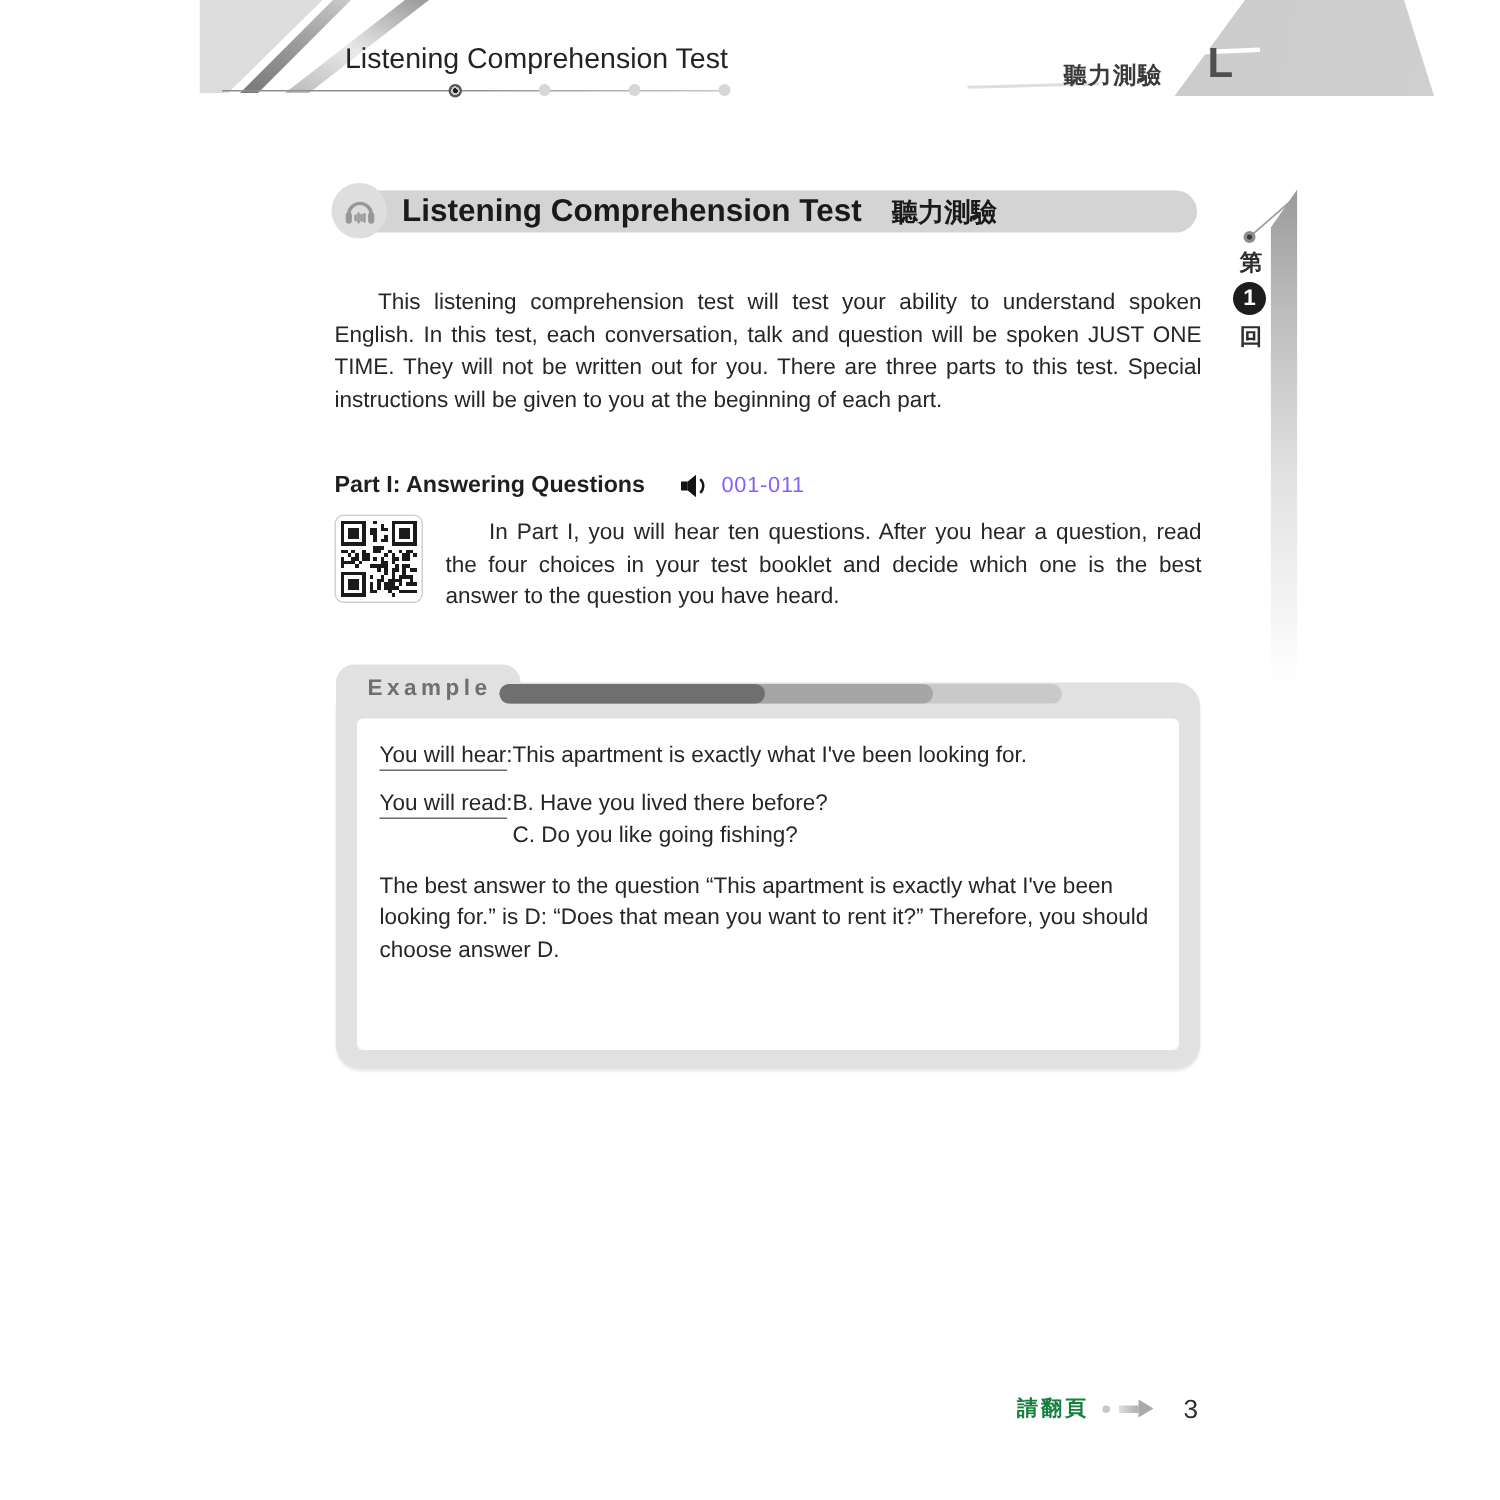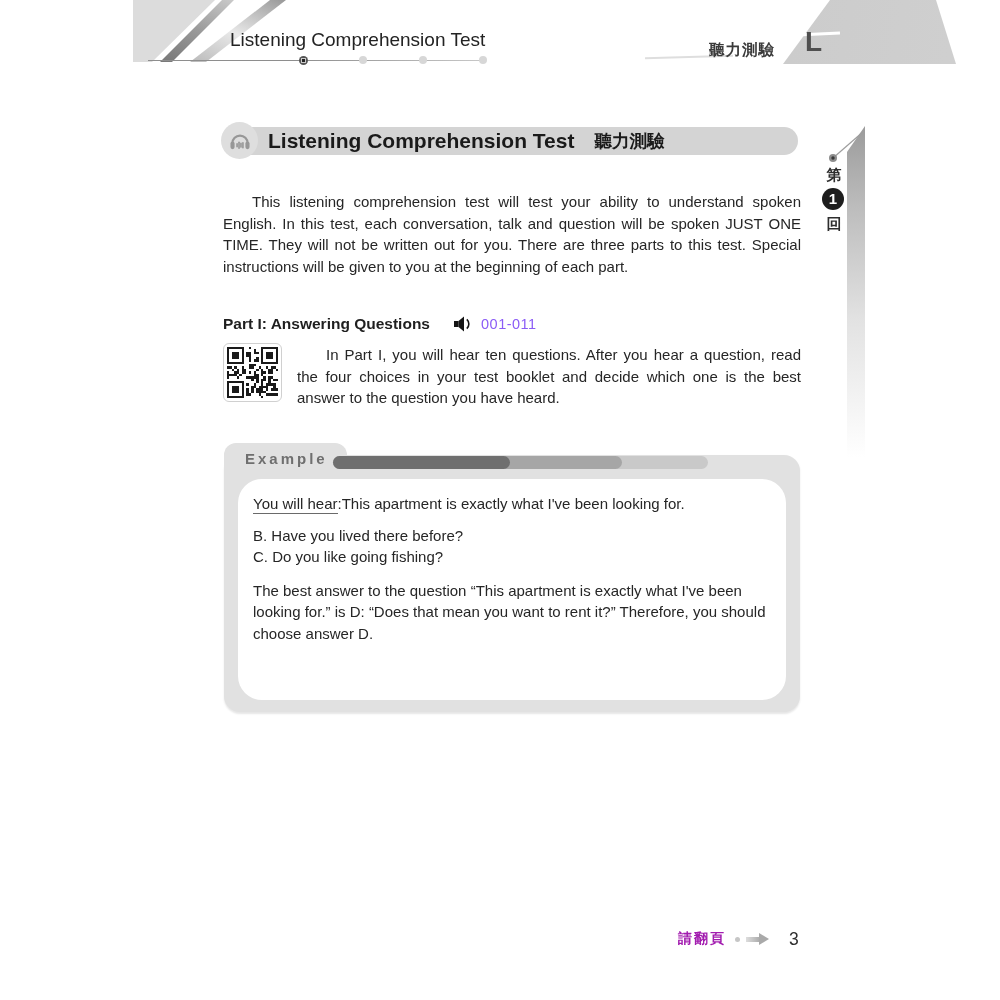--- a/index.html
+++ b/index.html
@@ -59,21 +59,21 @@
   
   .excard{position:absolute;left:224px;top:443px;width:672px;height:269px;}
   .ex-tab{position:absolute;left:0;top:0;width:123px;height:34px;background:#e1e1e1;border-radius:12px 12px 0 0;z-index:2;}
   .ex-tab span{display:block;padding:7px 0 0 21px;font-size:15px;font-weight:bold;color:#6f6f6f;letter-spacing:3px;}
   .ex-body{position:absolute;left:0;top:12px;width:576px;height:257px;background:#e1e1e1;border-radius:16px;
       box-shadow:0 1.5px 2px rgba(0,0,0,.10);}
   .bar{position:absolute;top:13px;left:109px;height:13px;border-radius:6.5px;z-index:3;}
   .bar.light{width:375px;background:#c9c9c9;}
   .bar.mid{width:289px;background:#a6a6a6;}
   .bar.dark{width:177px;background:#6f6f6f;}
-  .ex-panel{position:absolute;left:14px;top:36px;width:548px;height:221px;background:#fff;border-radius:24px;
+  .ex-panel{position:absolute;left:14px;top:36px;width:548px;height:221px;background:#fff;border-radius:4px;
       box-sizing:border-box;padding:14px 15px 0 15px;z-index:2;}
   .ex-row{display:flex;font-size:15px;line-height:21.5px;color:#262626;margin-bottom:10px;}
   .ex-label{flex:0 0 88px;white-space:nowrap;}
   .u{border-bottom:1px solid #6a6a6a;padding-bottom:1px;}
   .opts div{line-height:21.5px;}
   .expl{margin:12px 0 0 0;font-size:15px;line-height:21.5px;color:#262626;}
 
   
   .ribbon{position:absolute;left:820px;top:118px;width:60px;height:490px;}
   .ribbon .strip{position:absolute;left:27px;top:8px;width:18px;height:460px;
@@ -81,21 +81,21 @@
       clip-path:polygon(0 26px,100% 0,100% 100%,0 100%);}
   .ribbon svg{position:absolute;left:0;top:0;}
   .ribbon .ch{position:absolute;left:1px;width:26px;text-align:center;font-size:15px;font-weight:bold;color:#2e2e2e;}
   .ribbon .ch1{top:48px;}
   .ribbon .num{position:absolute;left:2px;top:70px;width:22px;height:22px;border-radius:50%;background:#1d1d1d;
       color:#fff;font-size:15px;font-weight:bold;line-height:22px;text-align:center;}
   .ribbon .ch2{top:97px;}
 
   
   .footer{position:absolute;left:678px;top:925px;height:28px;display:flex;align-items:center;}
-  .footer .turn{font-size:14px;font-weight:bold;color:#a21caf;letter-spacing:2px;white-space:nowrap;}
+  .footer .turn{font-size:14px;font-weight:bold;color:#15803d;letter-spacing:2px;white-space:nowrap;}
   .footer .fdot{width:5px;height:5px;border-radius:50%;background:#c6c6c6;margin-left:9px;}
   .footer .abar{width:13px;height:5px;margin-left:6px;background:linear-gradient(to right,#dedede,#aeaeae);}
   .footer .ahead{width:0;height:0;border-left:10px solid #a9a9a9;border-top:6.5px solid transparent;border-bottom:6.5px solid transparent;}
   .footer .pg{margin-left:20px;font-size:17.5px;color:#2f2f2f;}
 </style>
 </head>
 <body>
 
 <div class="page">
 
@@ -291,20 +291,21 @@
     <div class="ex-body"></div>
     <div class="bar light"></div>
     <div class="bar mid"></div>
     <div class="bar dark"></div>
     <div class="ex-panel">
       <div class="ex-row">
         <div class="ex-label"><span class="u">You will hear</span><span>:</span></div>
         <div>This apartment is exactly what I've been looking for.</div>
       </div>
       <div class="ex-row">
+        <div class="ex-label"><span class="u">You will read</span><span>:</span></div>
         <div class="opts">
           <div>B. Have you lived there before?</div>
           <div>C. Do you like going fishing?</div>
         </div>
       </div>
       <p class="expl">The best answer to the question “This apartment is exactly what I've been looking for.” is D: “Does that mean you want to rent it?” Therefore, you should choose answer D.</p>
     </div>
   </div>
 
   <div class="ribbon">

